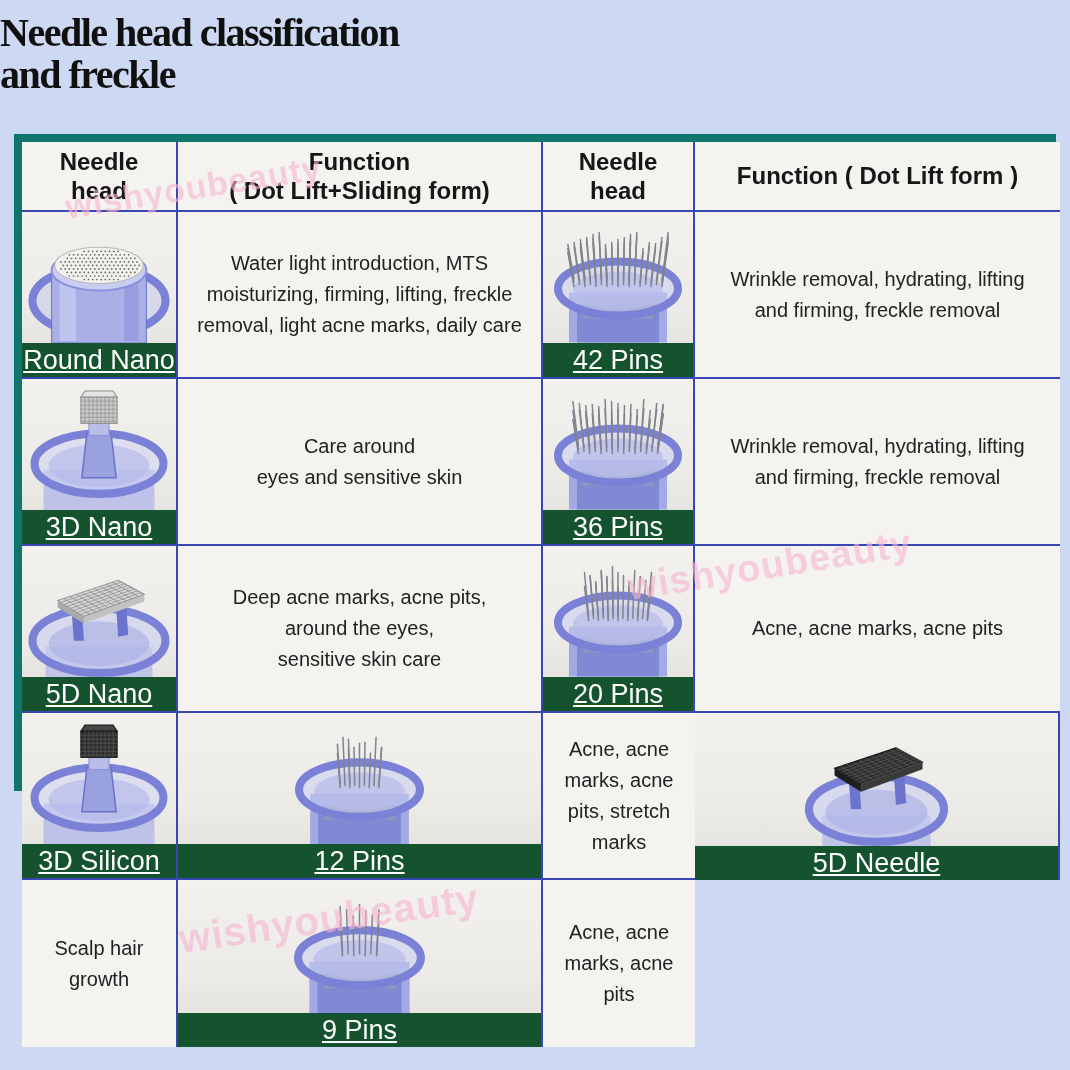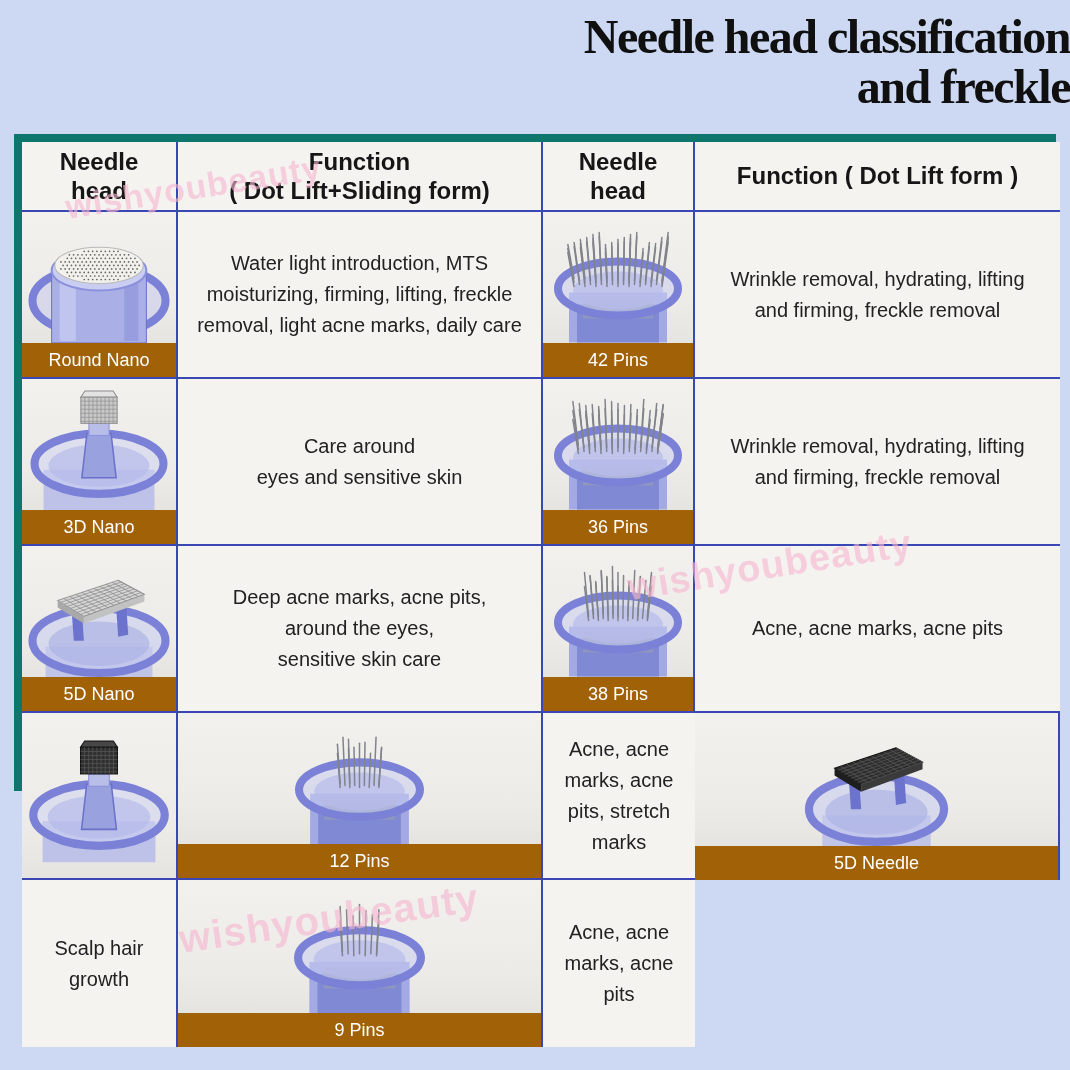--- a/index.html
+++ b/index.html
@@ -2,23 +2,23 @@
 <html><head>
 <meta charset="utf-8">
 <style>
   html,body{margin:0;padding:0}
   body{
     width:1070px;height:1070px;position:relative;overflow:hidden;
     background:#cdd9f3;
     font-family:"Liberation Sans",sans-serif;
   }
   .title{
-    position:absolute;top:12px;left:0;width:100%;text-align:right;
+    position:absolute;top:12px;left:0;width:100%;text-align:left;
     font-family:"Liberation Serif",serif;font-weight:bold;
-    font-size:48px;line-height:1.04;color:#101010;letter-spacing:-1.5px;
+    font-size:40px;line-height:1.04;color:#101010;letter-spacing:-1.5px;
   }
   .title span{display:block}
   .ntable{
     position:absolute;left:14px;top:134px;width:1042px;height:657px;
     display:grid;
     grid-template-columns:156px 365px 152px 365px;
     grid-template-rows:70px repeat(5,167px);
     border:8px solid #0f766e;background:#f4f3f0;box-sizing:border-box;
   }
   .cell{
@@ -38,22 +38,22 @@
   }
   .fncell p{margin:0;white-space:pre-line}
   .imgcell{display:flex;flex-direction:column}
   .photo{
     flex:1;min-height:0;
     background:linear-gradient(#f3f1ee 0%,#edebe8 70%,#e6e4e1 100%);
     overflow:hidden;
   }
   svg.cartridge{width:100%;height:100%;display:block}
   .imglabel{
-    flex:none;height:34px;background:#a16207;color:#ffffff;
-    font-size:18px;display:flex;align-items:center;justify-content:center;
+    flex:none;height:34px;background:#14532d;color:#ffffff;
+    font-size:27px;display:flex;align-items:center;justify-content:center;text-decoration:underline;
   }
   .wm{
     position:absolute;font-weight:bold;color:#f6b6d0;opacity:.62;
     pointer-events:none;white-space:nowrap;z-index:6;letter-spacing:1px;
   }
   .wm1{left:64px;top:168px;font-size:34px;transform:rotate(-9deg)}
   .wm2{left:626px;top:544px;font-size:38px;transform:rotate(-9deg)}
   .wm3{left:178px;top:896px;font-size:40px;transform:rotate(-8deg)}
 </style>
 </head>
@@ -448,21 +448,21 @@
           <line x1="65.2" y1="70" x2="63.828" y2="31" stroke="#81848c" stroke-width="1.5" stroke-linecap="round"></line>
           <line x1="75" y1="70" x2="75" y2="26" stroke="#81848c" stroke-width="1.5" stroke-linecap="round"></line>
           <line x1="84.8" y1="70" x2="86.172" y2="36" stroke="#81848c" stroke-width="1.5" stroke-linecap="round"></line>
           <line x1="94.6" y1="70" x2="97.344" y2="31" stroke="#81848c" stroke-width="1.5" stroke-linecap="round"></line>
           <line x1="104.4" y1="70" x2="108.516" y2="26" stroke="#81848c" stroke-width="1.5" stroke-linecap="round"></line>
           <line x1="50.5" y1="68" x2="47.07" y2="30" stroke="#81848c" stroke-width="1.5" stroke-linecap="round"></line>
           <line x1="60.3" y1="68" x2="58.242" y2="25" stroke="#81848c" stroke-width="1.5" stroke-linecap="round"></line>
           <line x1="70.10000000000001" y1="68" x2="69.41400000000002" y2="20" stroke="#81848c" stroke-width="1.5" stroke-linecap="round"></line>
         </svg>
       </div>
-    <div class="imglabel">38 Pins</div>
+    <div class="imglabel">20 Pins</div>
   </div>
   <div class="cell fncell lastcol">
       <p>Acne, acne marks, acne pits</p>
     </div>
 
   <div class="cell imgcell">
     <div class="photo">
         <svg class="cartridge" viewBox="0 0 150 130">
           <rect x="20" y="90" width="110" height="40" fill="#b6bbe9" opacity="0.85"></rect>
           <ellipse cx="75" cy="84" rx="64" ry="30" fill="#ccd0f2" fill-opacity="0.5" stroke="#7a81d6" stroke-width="8"></ellipse>
@@ -480,20 +480,21 @@
           <line x1="85" y1="18" x2="85" y2="44" stroke="#5a5a5a" stroke-width="0.7"></line>
           <line x1="89" y1="18" x2="89" y2="44" stroke="#5a5a5a" stroke-width="0.7"></line>
           <line x1="57" y1="22" x2="93" y2="22" stroke="#5a5a5a" stroke-width="0.7"></line>
           <line x1="57" y1="26" x2="93" y2="26" stroke="#5a5a5a" stroke-width="0.7"></line>
           <line x1="57" y1="30" x2="93" y2="30" stroke="#5a5a5a" stroke-width="0.7"></line>
           <line x1="57" y1="34" x2="93" y2="34" stroke="#5a5a5a" stroke-width="0.7"></line>
           <line x1="57" y1="38" x2="93" y2="38" stroke="#5a5a5a" stroke-width="0.7"></line>
           <line x1="57" y1="42" x2="93" y2="42" stroke="#5a5a5a" stroke-width="0.7"></line>
         </svg>
       </div>
+    <div class="imglabel">3D Silicon</div>
   </div>
   <div class="cell imgcell">
     <div class="photo">
         <svg class="cartridge" viewBox="0 0 150 130">
           <rect x="26" y="80" width="98" height="50" fill="#a2a9e3"></rect>
           <rect x="34" y="92" width="82" height="38" fill="#8089d4"></rect>
           <rect x="40" y="86" width="70" height="20" fill="#9aa0b4" opacity="0.6"></rect>
           <ellipse cx="75" cy="76" rx="60" ry="27" fill="#c9cdf1" fill-opacity="0.55" stroke="#7a81d6" stroke-width="8"></ellipse>
           <ellipse cx="75" cy="78" rx="45" ry="19" fill="#b6bbe9" opacity="0.7"></ellipse>
           <line x1="55.8" y1="74" x2="53.111999999999995" y2="40" stroke="#81848c" stroke-width="1.5" stroke-linecap="round"></line>

